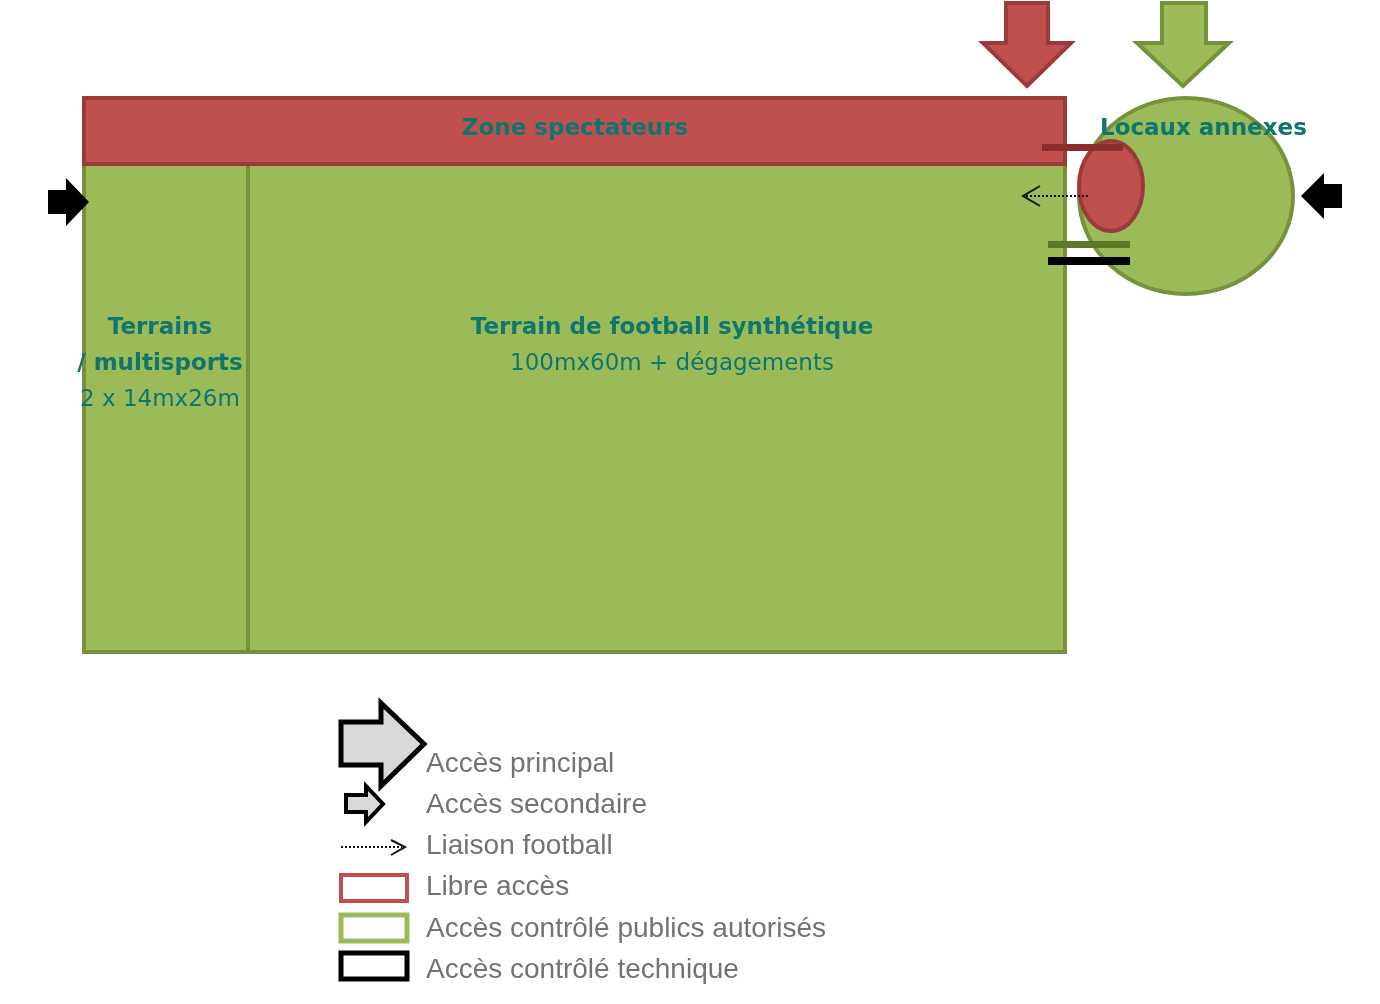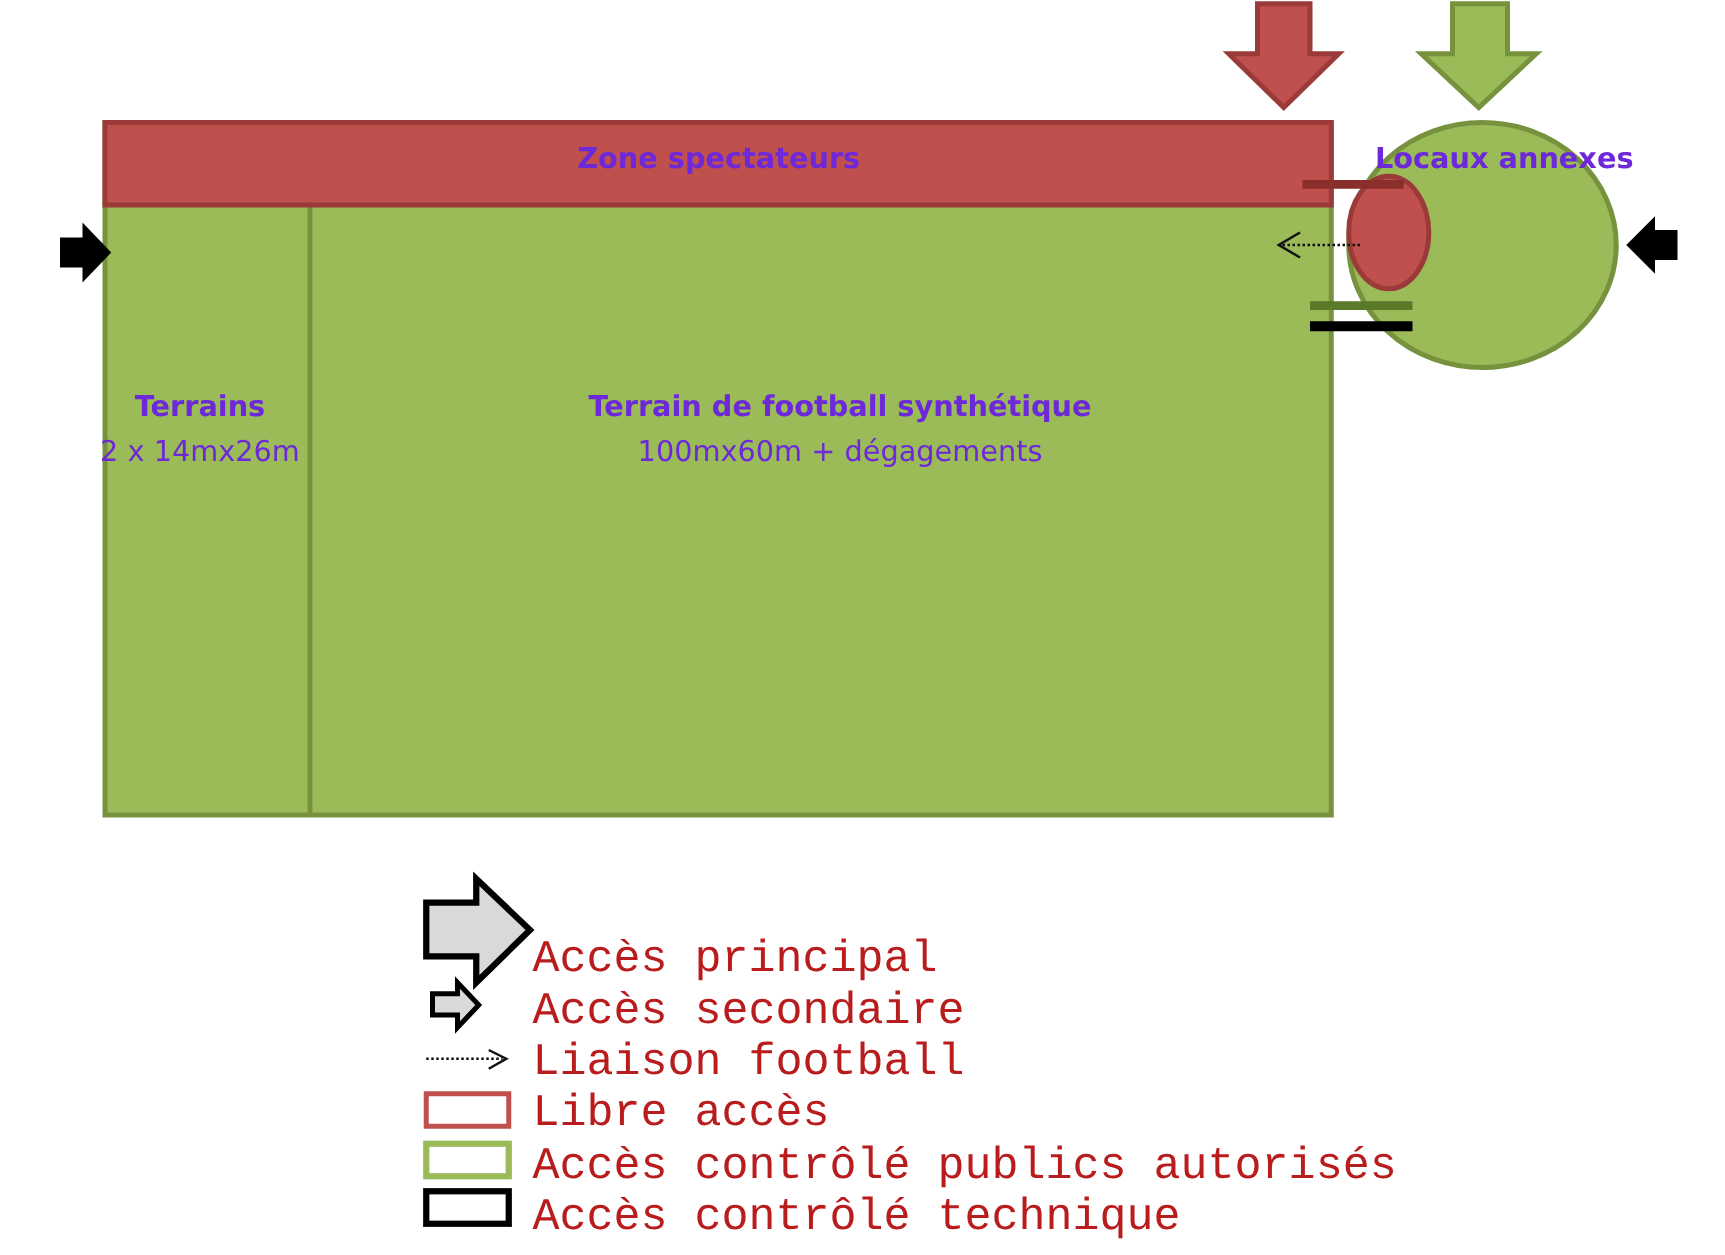--- a/index.html
+++ b/index.html
@@ -1,23 +1,23 @@
 <!DOCTYPE html>
 <html><head>
 <meta charset="utf-8">
 <style>
   html, body { margin: 0; padding: 0; background: #ffffff; }
   body { width: 1380px; height: 1004px; position: relative; overflow: hidden;
          font-family: "DejaVu Sans", sans-serif; }
   svg { position: absolute; left: 0; top: 0; }
-  .lbl { position: absolute; color: #6d28d9; text-align: center; white-space: nowrap; }
+  .lbl { position: absolute; color: #0f766e; text-align: center; white-space: nowrap; }
   .bold { font-weight: bold; font-size: 23px; }
   .norm { font-size: 23px; }
-  .legend-text { position: absolute; font-size: 36px; color: #b91c1c; white-space: nowrap;
-                 font-family: Liberation Mono, monospace; }
+  .legend-text { position: absolute; font-size: 28px; color: #737373; white-space: nowrap;
+                 font-family: Liberation Sans, sans-serif; }
 </style>
 </head>
 <body>
 
 <svg width="1380" height="1004">
 
   <rect x="84" y="98" width="981" height="554" fill="#9bbb59" stroke="#76923c" stroke-width="4"></rect>
 
   <line x1="248" y1="164" x2="248" y2="652" stroke="#76923c" stroke-width="4"></line>
 
@@ -50,20 +50,21 @@
   <rect x="341" y="915" width="66" height="26" fill="#fff" stroke="#9bbb59" stroke-width="5"></rect>
   <rect x="341" y="953" width="66" height="26" fill="#fff" stroke="#000" stroke-width="5"></rect>
 </svg>
 
 <div class="lbl bold" style="left:400px; top:114px; width:350px;">Zone spectateurs</div>
 
 <div class="lbl bold" style="left:1100px; top:114px; width:200px;">Locaux annexes</div>
 
 <div style="position:absolute; left:50px; top:308px; width:220px;">
   <div class="lbl bold" style="position:relative; width:220px; line-height:36px;">Terrains</div>
+  <div class="lbl bold" style="position:relative; width:220px; line-height:36px;">/ multisports</div>
   <div class="lbl norm" style="position:relative; width:220px; line-height:36px;">2 x  14mx26m</div>
 </div>
 
 <div style="position:absolute; left:417px; top:308px; width:510px;">
   <div class="lbl bold" style="position:relative; width:510px; line-height:36px;">Terrain de football synthétique</div>
   <div class="lbl norm" style="position:relative; width:510px; line-height:36px;">100mx60m + dégagements</div>
 </div>
 
 <div>
   <div class="legend-text" style="left:426px; top:747px;">Accès principal</div>

